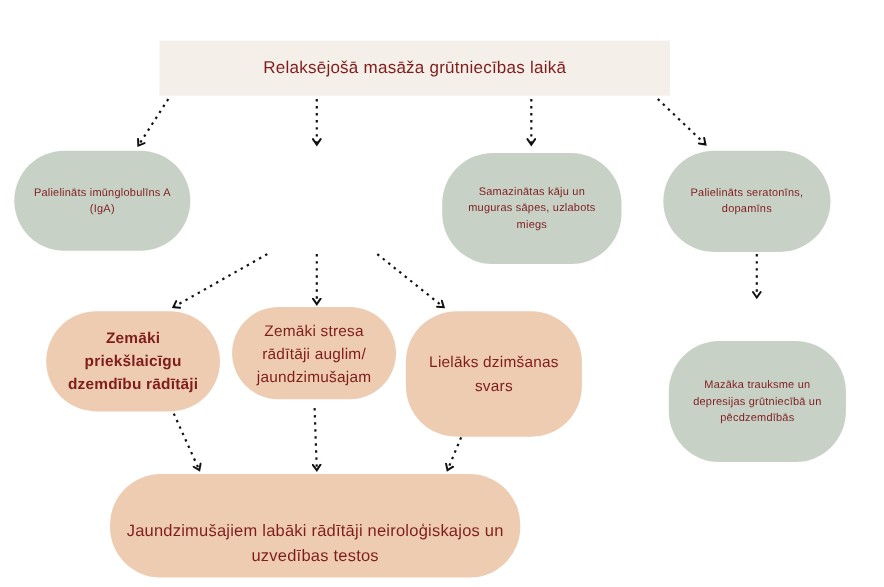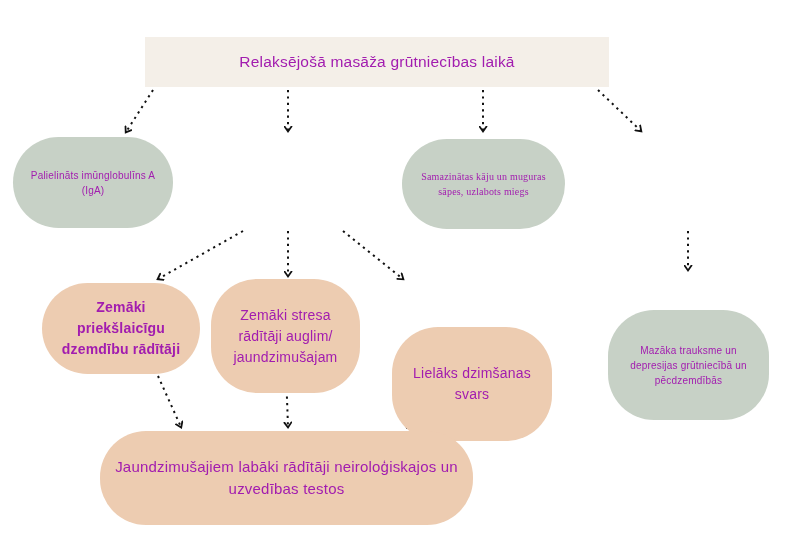--- a/index.html
+++ b/index.html
@@ -2,21 +2,21 @@
 <html><head>
 <meta charset="utf-8">
 <style>
   html, body { margin: 0; padding: 0; background: #ffffff; }
   .canvas {
     position: relative;
     width: 804px;
     height: 534px;
     background: #ffffff;
     font-family: "Liberation Sans", "DejaVu Sans", sans-serif;
-    color: #a21caf;
+    color: #7f1d1d;
     overflow: hidden;
   }
   .node {
     position: absolute;
     display: flex;
     align-items: center;
     justify-content: center;
     text-align: center;
     box-sizing: border-box;
     padding: 8px 12px;
@@ -26,29 +26,29 @@
   .title-box {
     left: 145px; top: 37px; width: 464px; height: 50px;
     background: #f4efe8;
     font-size: 15.5px;
   }
   .green { background: #c7d1c6; border-radius: 46px; font-size: 10px; }
   .peach { background: #edccb1; border-radius: 46px; font-size: 14px; }
 
   .n-iga       { left: 13px;  top: 137px; width: 160px; height: 91px; }
   .n-cortisol  { left: 211px; top: 139px; width: 158px; height: 90px; }
-  .n-pain      { left: 402px; top: 139px; width: 163px; height: 90px; font-family: Liberation Serif, serif; }
+  .n-pain      { left: 402px; top: 139px; width: 163px; height: 101px; }
   .n-serotonin { left: 603px; top: 137px; width: 152px; height: 92px; }
 
   .n-preterm   { left: 42px;  top: 283px; width: 158px; height: 91px; font-weight: bold; }
-  .n-stress    { left: 211px; top: 279px; width: 149px; height: 114px; }
-  .n-weight    { left: 392px; top: 283px; width: 160px; height: 114px; margin-top: 44px; }
+  .n-stress    { left: 211px; top: 279px; width: 149px; height: 84px; }
+  .n-weight    { left: 369px; top: 283px; width: 160px; height: 114px; }
   .n-anxiety   { left: 608px; top: 274px; width: 161px; height: 110px; padding: 8px 8px; margin-top: 36px; }
 
-  .n-tests     { left: 100px; top: 431px; width: 373px; height: 94px; font-size: 15px; }
+  .n-tests     { left: 100px; top: 431px; width: 373px; height: 94px; font-size: 15px; align-items: flex-end; }
 
   .arrows-layer {
     position: absolute;
     left: 0; top: 0;
     width: 804px; height: 534px;
     pointer-events: none;
   }
   .arrow-line {
     stroke: #111111;
     stroke-width: 2;
@@ -83,20 +83,23 @@
   <div class="node title-box">
     <span>Relaksējošā masāža grūtniecības laikā</span>
   </div>
 
   <div class="node green n-iga">
     <span>Palielināts imūnglobulīns A (IgA)</span>
   </div>
   <div class="node green n-pain">
     <span>Samazinātas kāju un muguras sāpes, uzlabots miegs</span>
   </div>
+  <div class="node green n-serotonin">
+    <span>Palielināts seratonīns, dopamīns</span>
+  </div>
 
   <div class="node peach n-preterm">
     <span>Zemāki priekšlaicīgu dzemdību rādītāji</span>
   </div>
   <div class="node peach n-stress">
     <span>Zemāki stresa rādītāji auglim/ jaundzimušajam</span>
   </div>
   <div class="node peach n-weight">
     <span>Lielāks dzimšanas svars</span>
   </div>

